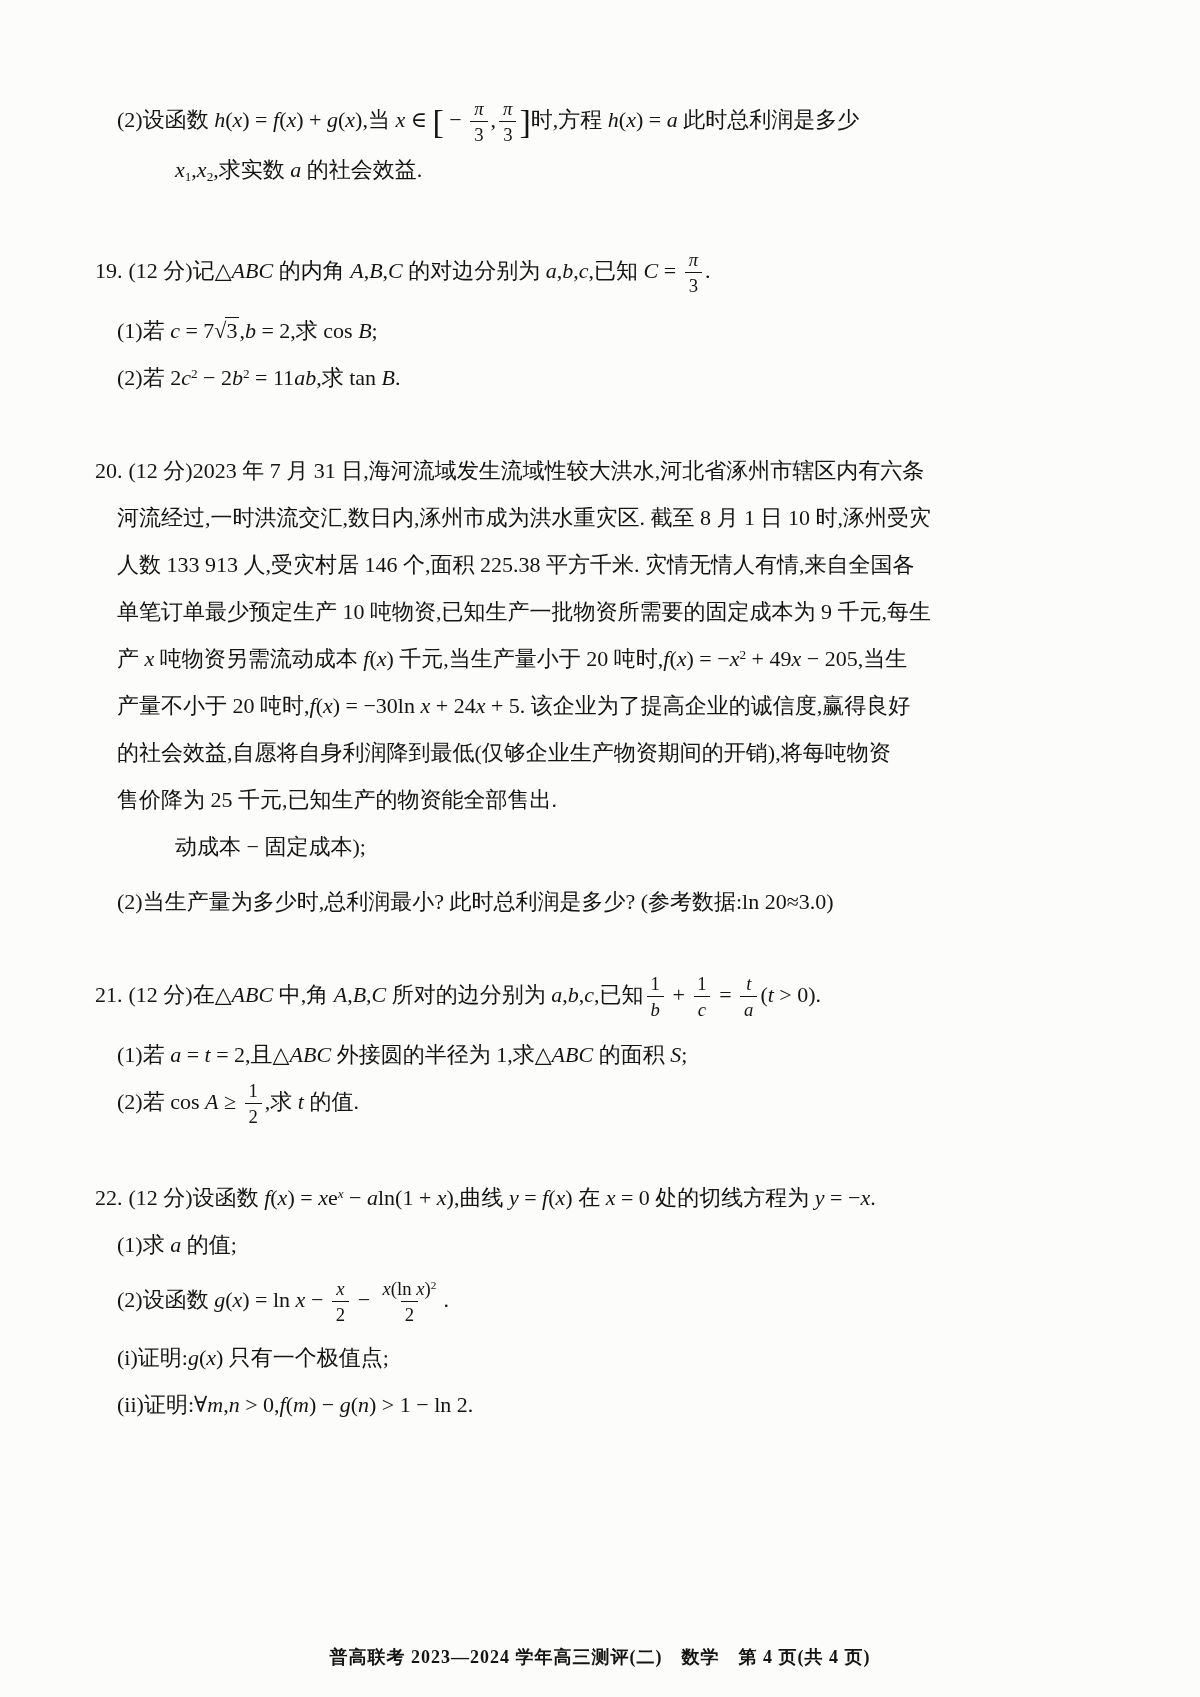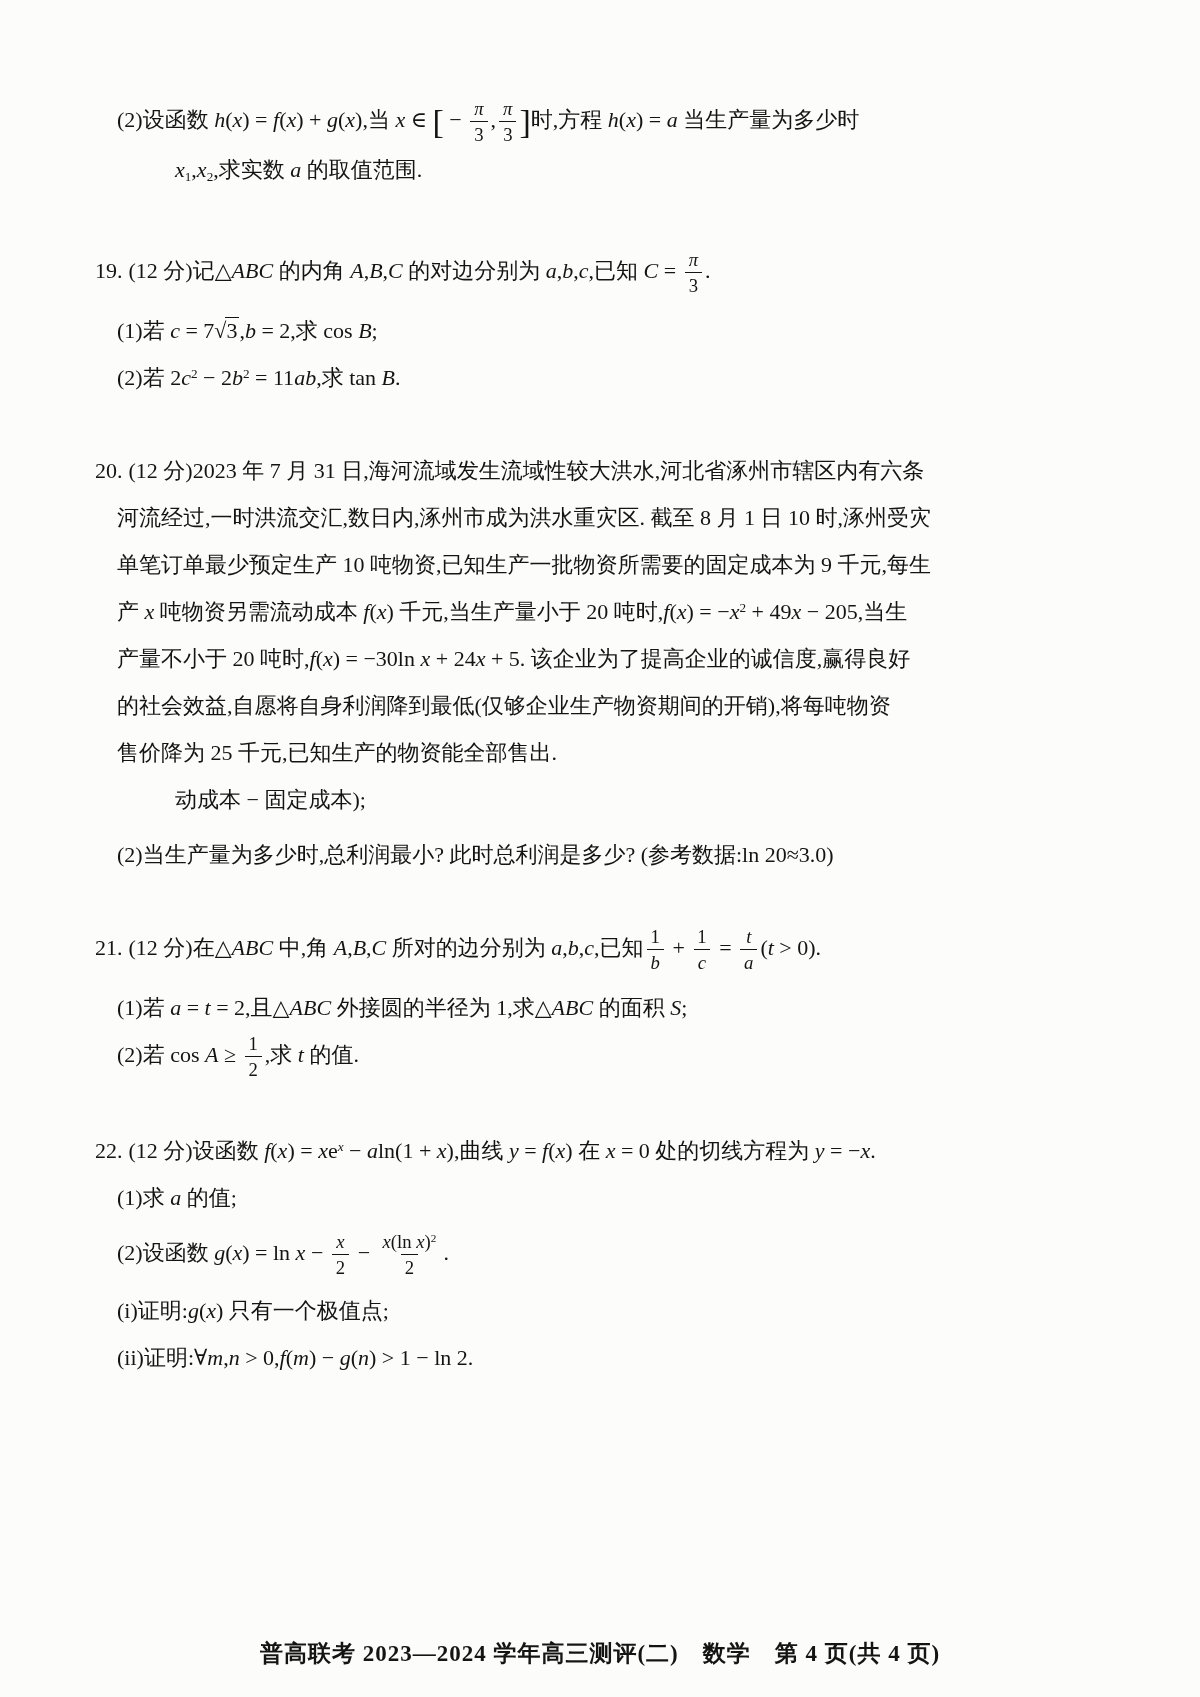--- a/index.html
+++ b/index.html
@@ -33,52 +33,53 @@
     margin: 0 3px; text-align: center; text-indent: 0;
   }
   .fnum { padding: 0 4px 2px; }
   .fden { border-top: 1.5px solid #141414; padding: 2px 4px 0; }
   .big-bracket { font-size: 1.55em; vertical-align: middle; line-height: 1; }
   .sqrt { white-space: nowrap; }
   .rt { margin-right: -1px; }
   .rb { border-top: 1.5px solid #141414; padding: 0 2px 0 1px; }
   .footer {
     position: absolute; left: 0; bottom: 28px; width: 100%;
-    text-align: center; font-weight: 700; font-size: 23px;
+    text-align: center; font-weight: 700; font-size: 18px;
     letter-spacing: 1px;
   }
 </style>
 </head>
 <body>
 
 <div class="doc">
 
   <section class="block mb-xl">
     <div class="line"><span>(2)设函数 </span><span><i class="mi">h</i>(<i class="mi">x</i>)</span><span> = </span><span><i class="mi">f</i>(<i class="mi">x</i>)</span><span> + </span><span><i class="mi">g</i>(<i class="mi">x</i>)</span><span>,当 </span><span><i class="mi">x</i></span><span> ∈ </span><span class="big-bracket">[</span><span> − </span><span class="frac">
           <span class="fnum"><i class="mi">π</i></span>
           <span class="fden">3</span>
         </span><span>,</span><span class="frac">
           <span class="fnum"><i class="mi">π</i></span>
           <span class="fden">3</span>
-        </span><span class="big-bracket">]</span><span>时,方程 </span><span><i class="mi">h</i>(<i class="mi">x</i>)</span><span> = </span><span><i class="mi">a</i></span><span> 当生产量为多少时</span></div>
-    <div class="line indent1"><span><i class="mi">x</i></span><sub>1</sub><span>,</span><span><i class="mi">x</i></span><sub>2</sub><span>,求实数 </span><span><i class="mi">a</i></span><span> 的取值范围.</span></div>
+        </span><span class="big-bracket">]</span><span>时,方程 </span><span><i class="mi">h</i>(<i class="mi">x</i>)</span><span> = </span><span><i class="mi">a</i></span><span> 此时总利润是多少</span></div>
+    <div class="line indent1"><span><i class="mi">x</i></span><sub>1</sub><span>,</span><span><i class="mi">x</i></span><sub>2</sub><span>,求实数 </span><span><i class="mi">a</i></span><span> 的社会效益.</span></div>
   </section>
 
   <section class="block mb-lg">
     <div class="line stem mb-sm"><span class="pnum">19.</span><span>(12 分)记△</span><span><i class="mi">A</i><i class="mi">B</i><i class="mi">C</i></span><span> 的内角 </span><span><i class="mi">A</i>,<i class="mi">B</i>,<i class="mi">C</i></span><span> 的对边分别为 </span><span><i class="mi">a</i>,<i class="mi">b</i>,<i class="mi">c</i></span><span>,已知 </span><span><i class="mi">C</i></span><span> = </span><span class="frac">
           <span class="fnum"><i class="mi">π</i></span>
           <span class="fden">3</span>
         </span><span>.</span></div>
     <div class="line"><span>(1)若 </span><span><i class="mi">c</i></span><span> = 7</span><span class="sqrt"><span class="rt">√</span><span class="rb">3</span></span><span>,</span><span><i class="mi">b</i></span><span> = 2,求 cos </span><span><i class="mi">B</i></span><span>;</span></div>
     <div class="line"><span>(2)若 2</span><span><i class="mi">c</i></span><sup>2</sup><span> − 2</span><span><i class="mi">b</i></span><sup>2</sup><span> = 11</span><span><i class="mi">a</i><i class="mi">b</i></span><span>,求 tan </span><span><i class="mi">B</i></span><span>.</span></div>
   </section>
 
   <section class="block mb-lg">
     <div class="line stem"><span class="pnum">20.</span><span>(12 分)2023 年 7 月 31 日,海河流域发生流域性较大洪水,河北省涿州市辖区内有六条</span></div>
     <div class="line"><span>河流经过,一时洪流交汇,数日内,涿州市成为洪水重灾区. 截至 8 月 1 日 10 时,涿州受灾</span></div>
+    <div class="line"><span>人数 133 913 人,受灾村居 146 个,面积 225.38 平方千米. 灾情无情人有情,来自全国各</span></div>
     <div class="line"><span>单笔订单最少预定生产 10 吨物资,已知生产一批物资所需要的固定成本为 9 千元,每生</span></div>
     <div class="line"><span>产 </span><span><i class="mi">x</i></span><span> 吨物资另需流动成本 </span><span><i class="mi">f</i>(<i class="mi">x</i>)</span><span> 千元,当生产量小于 20 吨时,</span><span><i class="mi">f</i>(<i class="mi">x</i>)</span><span> = −</span><span><i class="mi">x</i></span><sup>2</sup><span> + 49</span><span><i class="mi">x</i></span><span> − 205,当生</span></div>
     <div class="line"><span>产量不小于 20 吨时,</span><span><i class="mi">f</i>(<i class="mi">x</i>)</span><span> = −30ln </span><span><i class="mi">x</i></span><span> + 24</span><span><i class="mi">x</i></span><span> + 5. 该企业为了提高企业的诚信度,赢得良好</span></div>
     <div class="line"><span>的社会效益,自愿将自身利润降到最低(仅够企业生产物资期间的开销),将每吨物资</span></div>
     <div class="line"><span>售价降为 25 千元,已知生产的物资能全部售出.</span></div>
     <div class="line indent1"><span>动成本 − 固定成本);</span></div>
     <div class="line mt-sm"><span>(2)当生产量为多少时,总利润最小? 此时总利润是多少? (参考数据:ln 20≈3.0)</span></div>
   </section>
 
   <section class="block mb-lg">

